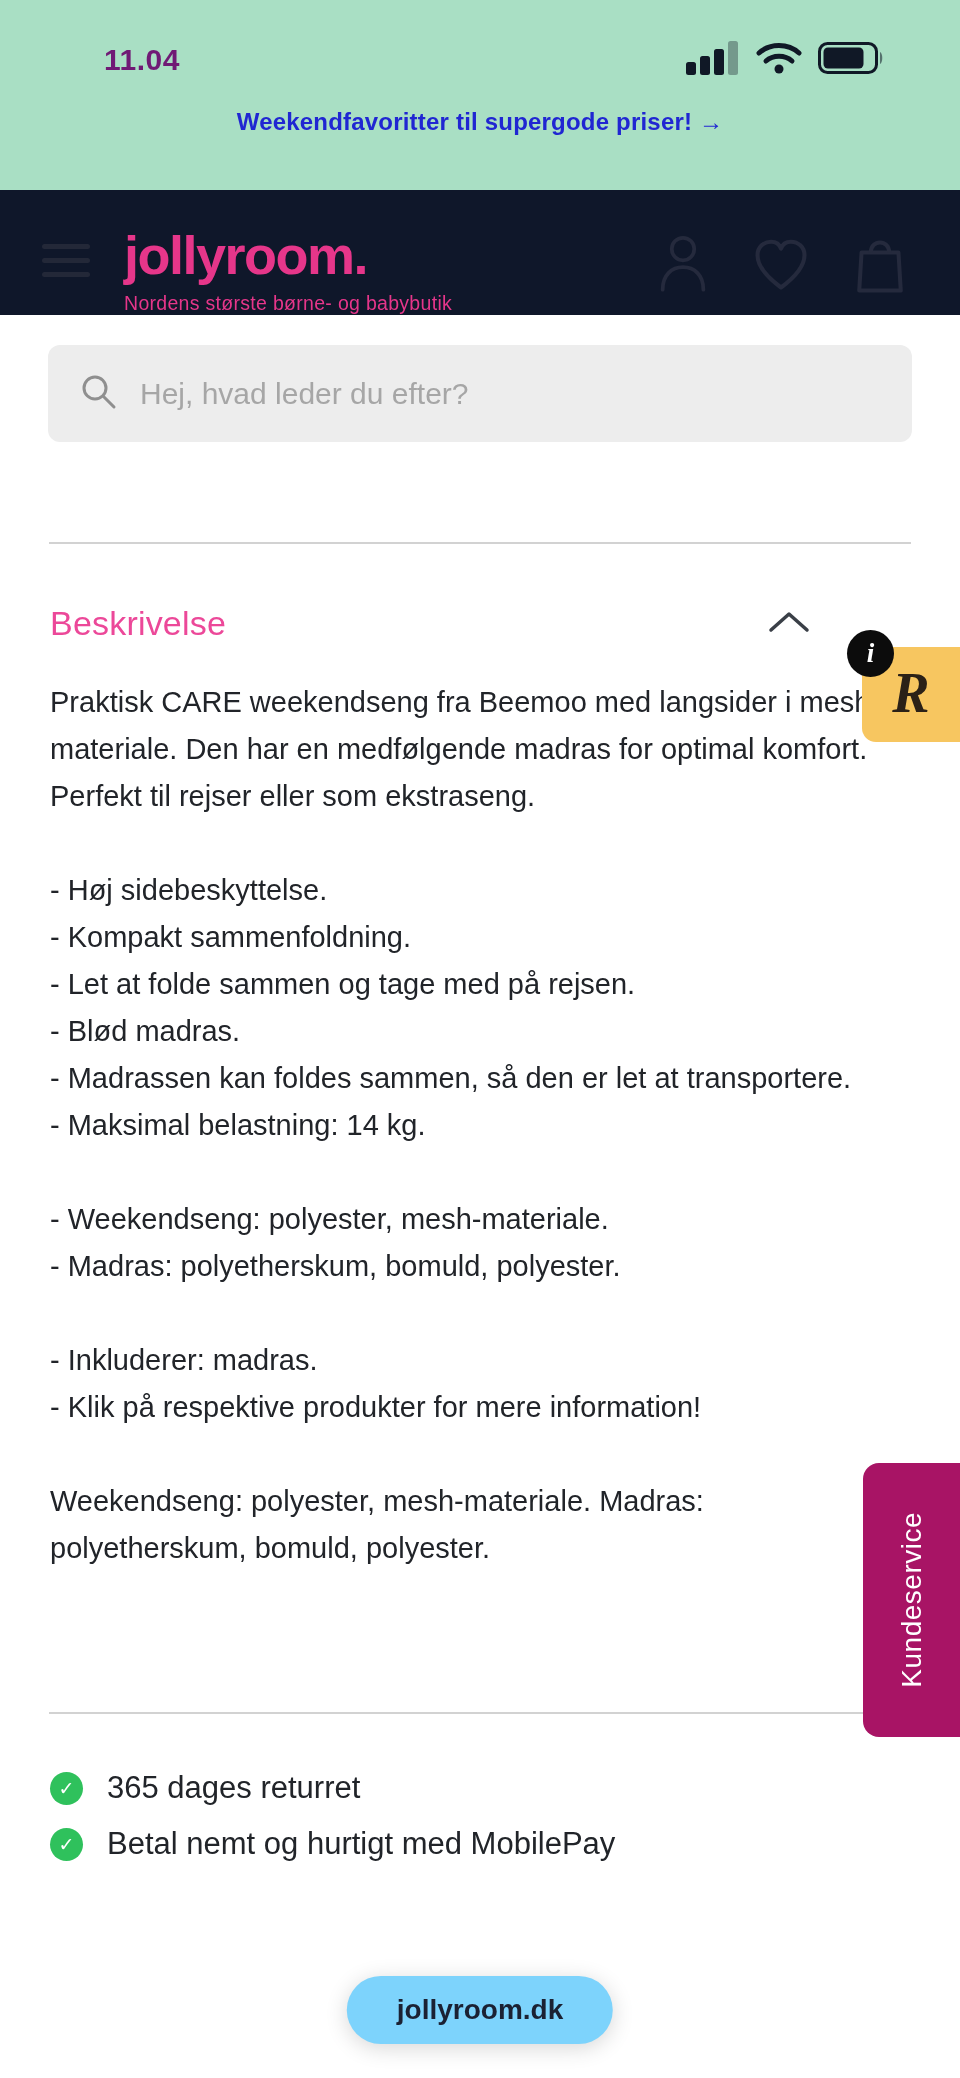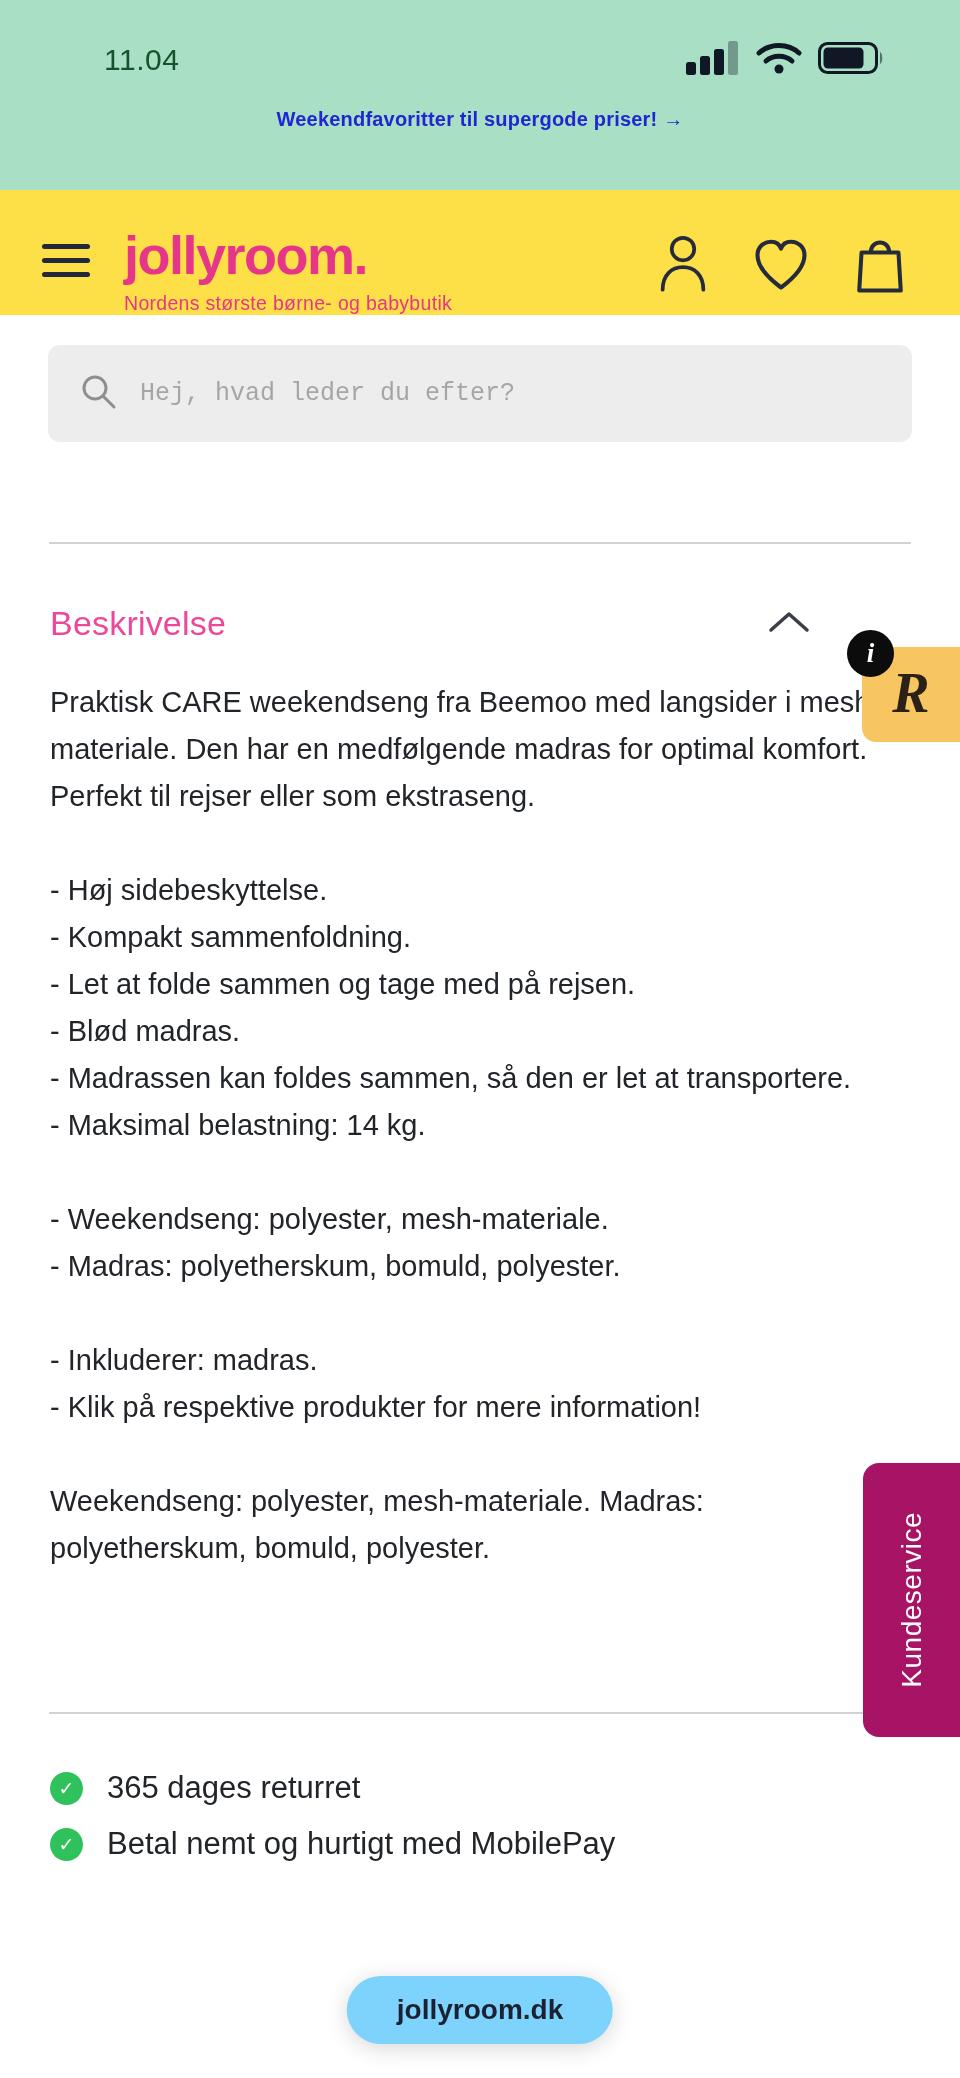--- a/index.html
+++ b/index.html
@@ -6,40 +6,40 @@
   html,body { width:960px; height:2078px; }
   body {
     font-family:"Liberation Sans","DejaVu Sans",sans-serif;
     background:#ffffff; color:#1f2228; position:relative; overflow:hidden;
   }
 
   
   .top-area { background:#a9dfc4; height:190px; display:flex; flex-direction:column; }
   .status-row { display:flex; justify-content:space-between; align-items:center;
                 padding:34px 76px 0 104px; height:86px; }
-  .time { font-size:30px; font-weight:normal; color:#14532d; letter-spacing:.5px; }
+  .time { font-size:30px; font-weight:bold; color:#701a75; letter-spacing:.5px; }
   .status-icons { display:flex; align-items:center; gap:16px; }
   .banner { text-align:center; margin-top:22px; }
-  .banner-text { color:#2026d2; font-weight:bold; font-size:20px; letter-spacing:.2px; cursor:pointer;text-align:center; }
-
-  
-  .site-header { display:flex; align-items:flex-start; padding:38px 52px 0 42px; background:#fde047; }
+  .banner-text { color:#2026d2; font-weight:bold; font-size:24px; letter-spacing:.2px; cursor:pointer;text-align:center; }
+
+  
+  .site-header { display:flex; align-items:flex-start; padding:38px 52px 0 42px; background:#0f172a; }
   .hamburger { width:48px; margin-top:16px; cursor:pointer; }
   .hamburger span { display:block; height:5px; background:#232838; margin-bottom:9px; border-radius:3px; }
   .brand { margin-left:34px; }
   .logo { color:#e6368a; font-size:54px; font-weight:bold; letter-spacing:-1.5px; line-height:1; }
   .tagline { color:#e6368a; font-size:19.5px; margin-top:10px; letter-spacing:.3px; }
   .header-icons { margin-left:auto; display:flex; gap:42px; align-items:center; margin-top:6px; }
   .header-icons svg { display:block; cursor:pointer; }
 
   
   .search-bar { margin:30px 48px 0; background:#ededed; border-radius:12px; height:97px;
                 display:flex; align-items:center; padding:0 32px; gap:22px; }
   .search-bar input { border:none; outline:none; background:transparent; flex:1;
-                      font-family:Liberation Mono, monospace; font-size:25px; color:#333; }
+                      font-family:Liberation Sans, sans-serif; font-size:30px; color:#333; }
   .search-bar input::placeholder { color:#a6a6a6; opacity:1; }
 
   
   .divider { border-top:2px solid #d2d2d2; margin-left:49px; margin-right:49px; }
   .divider-1 { margin-top:100px; }
   .divider-2 { margin-top:140px; }
 
   
   .section-header { margin:60px 150px 0 50px; display:flex; align-items:center;
                     justify-content:space-between; cursor:pointer; }

